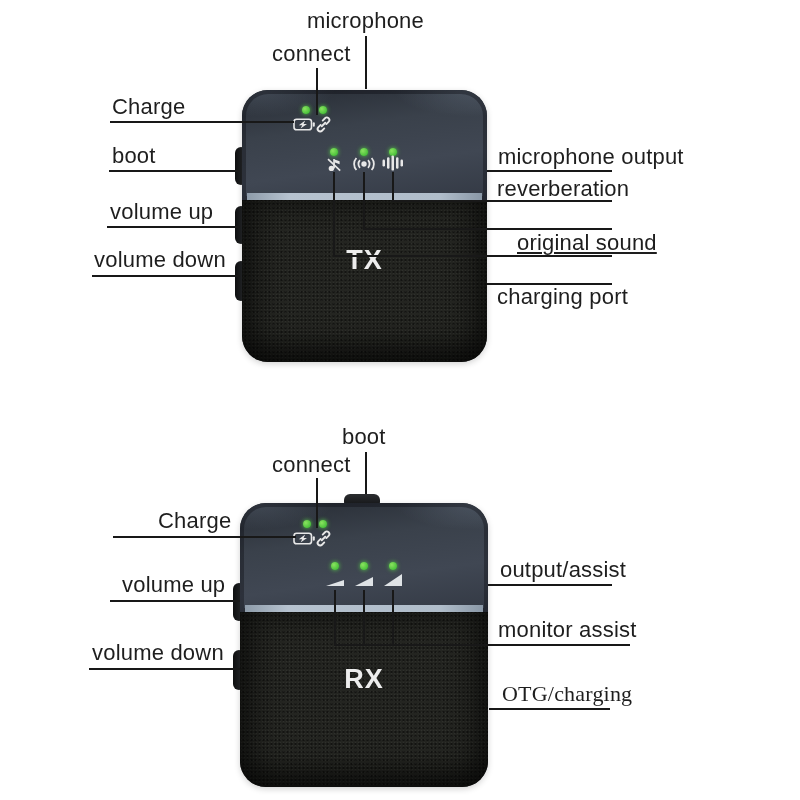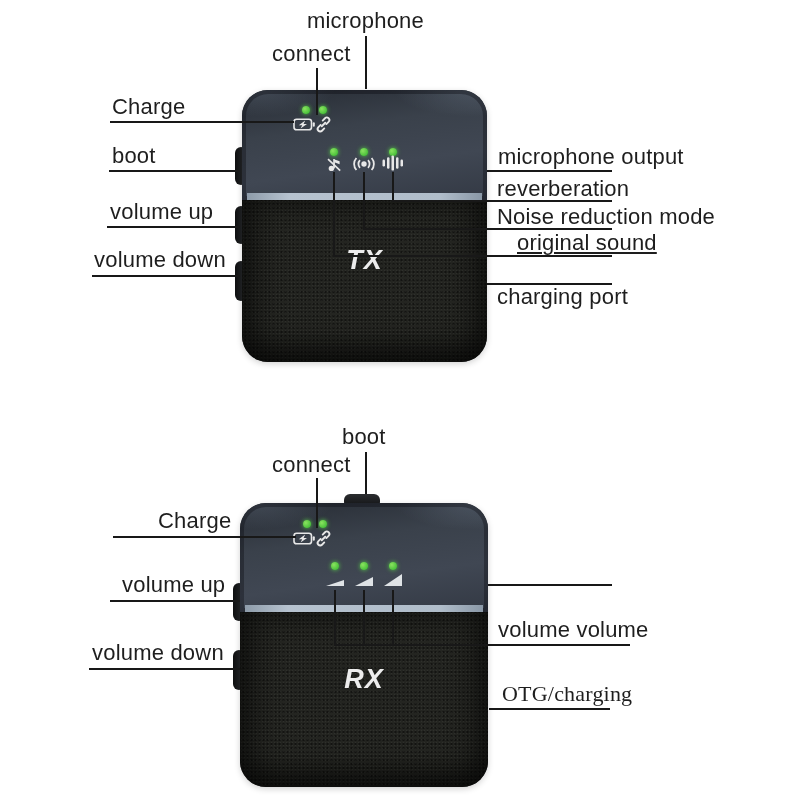--- a/index.html
+++ b/index.html
@@ -21,21 +21,21 @@
   .lower{position:absolute;left:0;right:0;bottom:0;border-radius:0 0 26px 26px;
     background-color:#242521;
     background-image:
       radial-gradient(rgba(255,255,255,.05) .8px, transparent 1px),
       radial-gradient(rgba(0,0,0,.45) .8px, transparent 1px);
     background-size:3px 3px,4px 4px;background-position:0 0,1.5px 2px;
     box-shadow:inset 0 -16px 26px rgba(0,0,0,.5),
                inset 16px 0 26px rgba(0,0,0,.3),
                inset -16px 0 26px rgba(0,0,0,.3);}
   .device-label{position:absolute;left:0;right:0;text-align:center;
-    color:#ededed;font-weight:bold;font-size:27px;letter-spacing:1px;font-style:italic;}
+    color:#ededed;font-weight:bold;font-size:27px;letter-spacing:1px;}
   .side-btn{position:absolute;left:-7px;width:12px;border-radius:6px;
     background:linear-gradient(90deg,#0e0f10,#2a2c2f);}
   .top-btn{position:absolute;height:12px;border-radius:6px 6px 4px 4px;
     background:linear-gradient(180deg,#2b2d30,#131416);}
   .led{position:absolute;width:8px;height:8px;border-radius:50%;
     background:radial-gradient(circle at 35% 35%, #8ae35f, #2fb32c);
     box-shadow:0 0 4px rgba(90,220,70,.85);}
   .icon{position:absolute;line-height:0;}
   
   .label{position:absolute;font-size:22px;color:#1e1e1e;white-space:nowrap;
@@ -176,21 +176,20 @@
   <div class="label" style="left:94px;top:247px;">volume down</div>
   <div class="hline" style="left:92px;top:275px;width:148px;"></div>
 
   <div class="label" style="left:498px;top:144px;">microphone output</div>
   <div class="hline" style="left:487px;top:170px;width:125px;"></div>
 
   <div class="label" style="left:497px;top:176px;">reverberation</div>
   <div class="vline" style="left:392px;top:172px;height:30px;"></div>
   <div class="hline" style="left:392px;top:200px;width:220px;"></div>
 
-  <div class="label" style="left:497px;top:204px;">Noise reduction mode</div>
   <div class="vline" style="left:363px;top:172px;height:58px;"></div>
   <div class="hline" style="left:363px;top:228px;width:249px;"></div>
 
   <div class="label" style="left:517px;top:230px;text-decoration:underline;">original sound</div>
   <div class="vline" style="left:333px;top:172px;height:85px;"></div>
   <div class="hline" style="left:333px;top:255px;width:279px;"></div>
 
   <div class="label" style="left:497px;top:256px;margin-top:28px;">charging port</div>
   <div class="hline" style="left:487px;top:283px;width:125px;"></div>
 
@@ -202,23 +201,24 @@
 
   <div class="label" style="left:158px;top:508px;">Charge</div>
   <div class="hline" style="left:113px;top:536px;width:183px;"></div>
 
   <div class="label" style="left:122px;top:572px;">volume up</div>
   <div class="hline" style="left:110px;top:600px;width:130px;"></div>
 
   <div class="label" style="left:92px;top:640px;">volume down</div>
   <div class="hline" style="left:89px;top:668px;width:151px;"></div>
 
+  <div class="label" style="left:500px;top:557px;">output/assist</div>
   <div class="hline" style="left:488px;top:584px;width:124px;"></div>
 
-  <div class="label" style="left:498px;top:617px;">volume volume</div>
+  <div class="label" style="left:498px;top:617px;">monitor assist</div>
   <div class="vline" style="left:334px;top:590px;height:56px;"></div>
   <div class="vline" style="left:363px;top:590px;height:56px;"></div>
   <div class="vline" style="left:392px;top:590px;height:56px;"></div>
   <div class="hline" style="left:334px;top:644px;width:296px;"></div>
 
   <div class="label" style="left:502px;top:681px;font-family:Liberation Serif, serif;">OTG/charging</div>
   <div class="hline" style="left:489px;top:708px;width:121px;"></div>
 
 </div>
 

